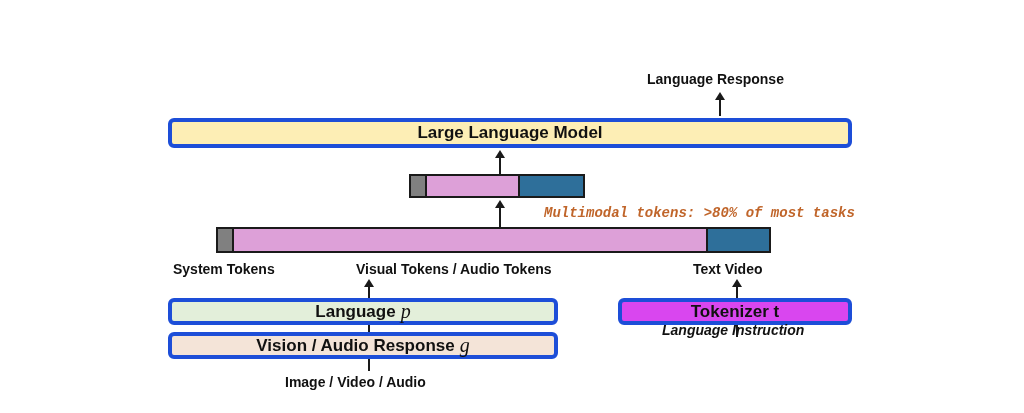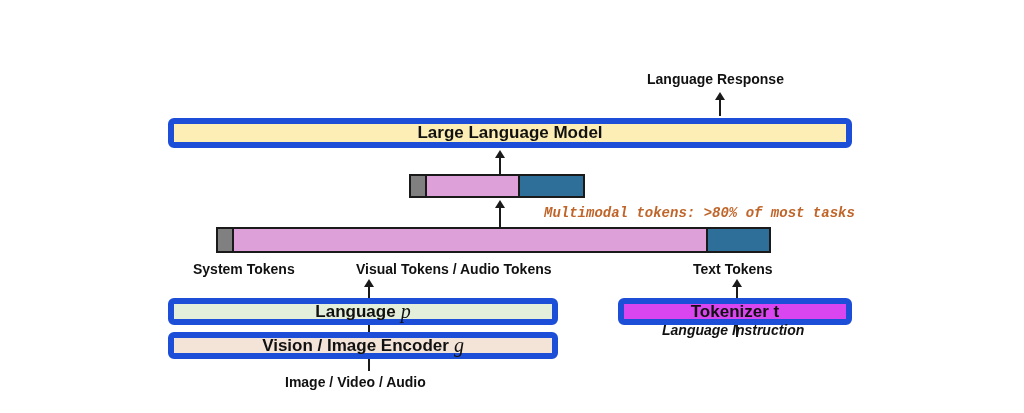--- a/index.html
+++ b/index.html
@@ -1,17 +1,17 @@
 <!DOCTYPE html>
 <html><head>
 <meta charset="utf-8">
 <style>
   html,body{margin:0;padding:0;background:#fff;}
   body{width:1024px;height:413px;position:relative;overflow:hidden;font-family:"Liberation Sans",sans-serif;color:#111;}
-  .box{position:absolute;border:6px solid #1d4ed8;border-radius:6px;box-sizing:border-box;display:flex;align-items:center;justify-content:center;font-weight:bold;font-size:17px;}
+  .box{position:absolute;border:4px solid #1d4ed8;border-radius:6px;box-sizing:border-box;display:flex;align-items:center;justify-content:center;font-weight:bold;font-size:17px;}
   .lbl{position:absolute;font-weight:bold;font-size:14px;white-space:nowrap;}
   .bar{position:absolute;border:2px solid #1a1a1a;box-sizing:border-box;display:flex;}
   .seg{height:100%;box-sizing:border-box;}
   .seg+.seg{border-left:2px solid #1a1a1a;}
   .vline{position:absolute;width:2px;background:#1a1a1a;}
   .ahead{position:absolute;width:0;height:0;border-left:5px solid transparent;border-right:5px solid transparent;border-bottom:8px solid #1a1a1a;}
   .ital{font-family:"Liberation Serif",serif;font-style:italic;font-weight:normal;font-size:20px;margin-left:5px;}
   .note{position:absolute;font-weight:bold;font-style:italic;font-size:14px;white-space:nowrap;font-family:Liberation Mono, monospace;}
 </style>
 </head>
@@ -38,39 +38,39 @@
 <div class="ahead" style="left:495px;top:200px;"></div>
 
 <div class="note" style="left:544px;top:205px;color:#c0652a;">Multimodal tokens: &gt;80% of most tasks</div>
 
 <div class="bar" id="tbar" style="left:216px;top:227px;width:555px;height:26px;">
     <div class="seg" style="background: rgb(128, 128, 128); width: 2.6%;"></div>
     <div class="seg" style="background: rgb(221, 160, 216); width: 86%;"></div>
     <div class="seg" style="background: rgb(46, 111, 154); width: 11.4%;"></div>
   </div>
 
-<div class="lbl" style="left:173px;top:261px;margin-left:20px;">System Tokens</div>
+<div class="lbl" style="left:173px;top:261px;">System Tokens</div>
 <div class="lbl" style="left:356px;top:261px;">Visual Tokens / Audio Tokens</div>
-<div class="lbl" style="left:693px;top:261px;">Text Tokens</div>
+<div class="lbl" style="left:693px;top:261px;">Text Video</div>
 
 <div class="vline" style="left:368px;top:285px;height:13px;"></div>
 <div class="ahead" style="left:364px;top:279px;"></div>
 
 <div class="vline" style="left:736px;top:285px;height:13px;"></div>
 <div class="ahead" style="left:732px;top:279px;"></div>
 
 <div class="box" style="left:168px;top:298px;width:390px;height:27px;background:#e3efda;">
   <span>Language</span>
   <span class="ital">p</span>
 </div>
 
 <div class="vline" style="left:368px;top:325px;height:7px;"></div>
 
 <div class="box" style="left:168px;top:332px;width:390px;height:27px;background:#f4e4d8;">
-  <span>Vision / Image Encoder</span>
+  <span>Vision / Audio Response</span>
   <span class="ital">g</span>
 </div>
 
 <div class="vline" style="left:368px;top:359px;height:12px;"></div>
 
 <div class="lbl" style="left:285px;top:374px;">Image / Video / Audio</div>
 
 <div class="box" style="left:618px;top:298px;width:234px;height:27px;background:#d946ef;">
   <span>Tokenizer t</span>
 </div>

